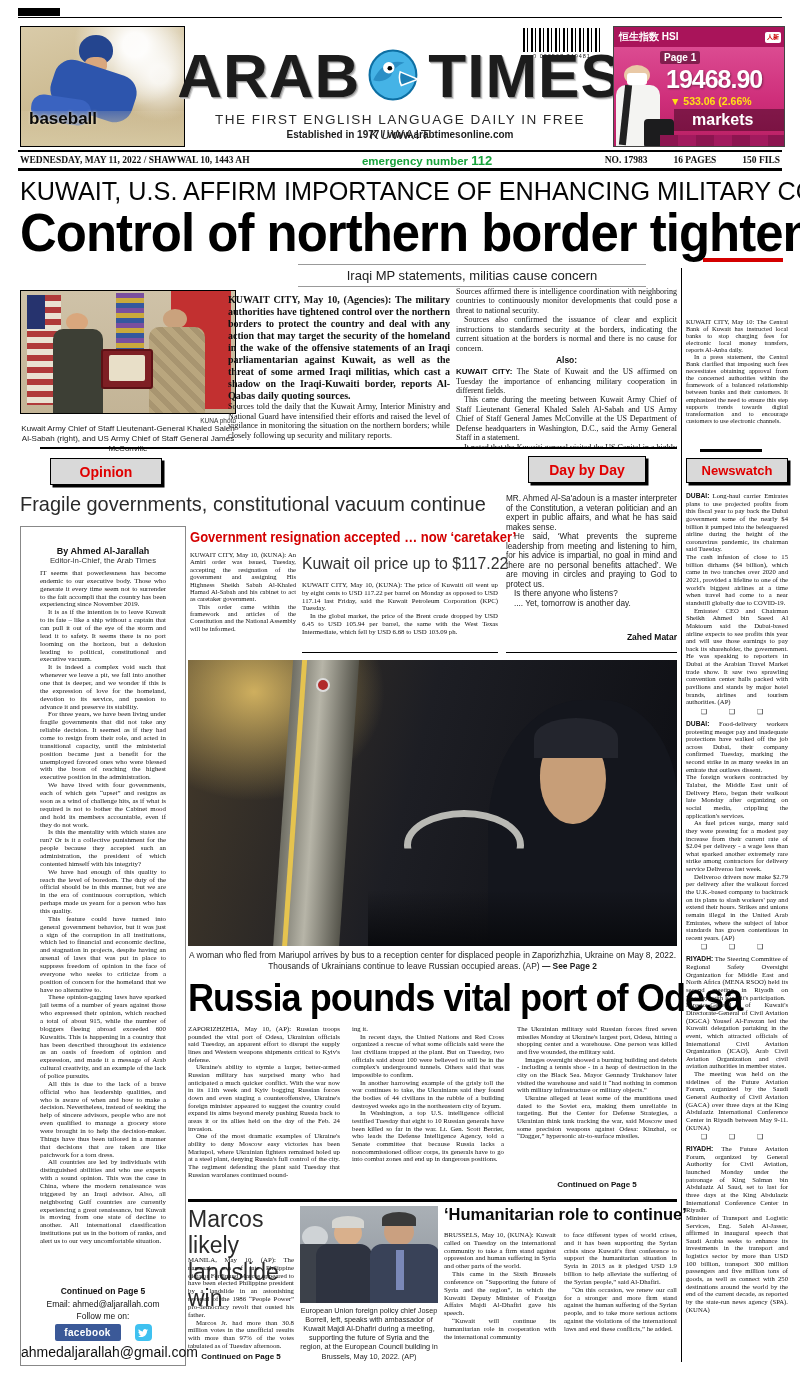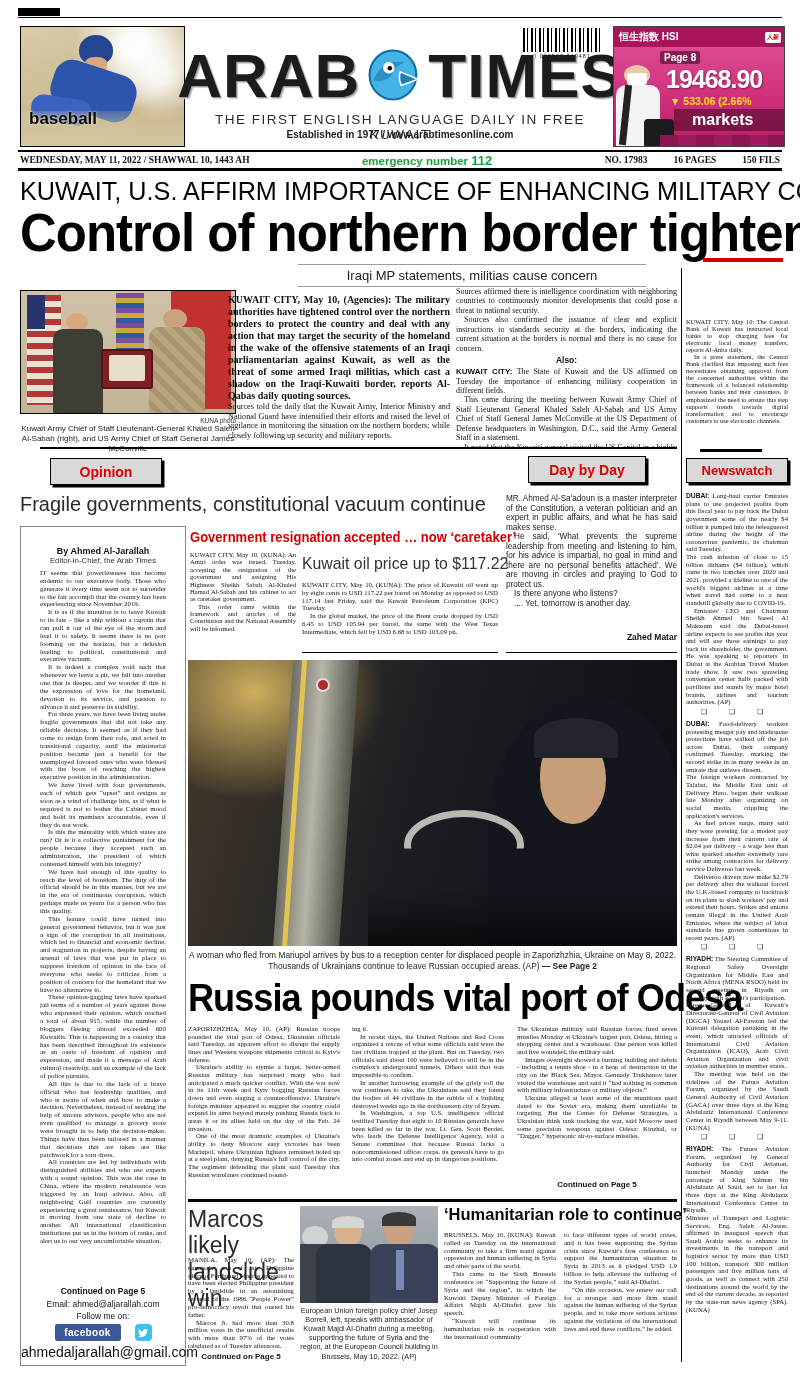--- a/index.html
+++ b/index.html
@@ -78,21 +78,21 @@
       <span style="color:#fff;font-weight:bold;font-size:10px;">恒生指数 HSI</span>
       <span style="background:#fff;color:#c00;font-size:6px;font-weight:bold;padding:1px 2px;border-radius:2px;">人新</span>
     </div>
 
     <div class="abs" style="left:10px;top:38px;width:26px;height:20px;background:#e9c9a6;border-radius:50%;"></div>
     <div class="abs" style="left:13px;top:46px;width:20px;height:12px;background:#fff;border-radius:3px;"></div>
     <div class="abs" style="left:2px;top:58px;width:44px;height:63px;background:#f4f4f2;border-radius:10px 10px 0 0;"></div>
     <div class="abs" style="left:8px;top:58px;width:7px;height:60px;background:#222;transform:rotate(6deg);"></div>
     <div class="abs" style="left:30px;top:92px;width:30px;height:29px;background:#1c1c1e;border-radius:4px;"></div>
 
-    <div class="abs" style="left:46px;top:24px;padding:1px 4px;background:rgba(60,0,30,.55);color:#fff;font-weight:bold;font-size:10px;border-radius:2px;">Page 8</div>
+    <div class="abs" style="left:46px;top:24px;padding:1px 4px;background:rgba(60,0,30,.55);color:#fff;font-weight:bold;font-size:10px;border-radius:2px;">Page 1</div>
     <div class="abs" style="left:52px;top:38px;width:120px;font-size:25px;font-weight:800;color:#fff;text-shadow:1px 1px 2px rgba(0,0,0,.4);letter-spacing:-1px;">19468.90</div>
     <div class="abs" style="left:56px;top:68px;width:116px;font-size:10.5px;font-weight:bold;color:#ffe014;">▼ 533.06  (2.66%</div>
     <div class="abs" style="left:60px;top:82px;width:112px;height:22px;background:rgba(40,0,20,.45);"></div>
     <div class="abs" style="left:78px;top:84px;font-size:16px;font-weight:800;color:#fff;">markets</div>
     <div class="abs" style="left:46px;top:108px;width:126px;height:13px;background:repeating-linear-gradient(90deg,#8c1550 0 18px,#a21a5e 18px 36px);"></div>
   </div>
 
   <div class="abs" style="left:18px;top:150px;width:764px;height:21px;border-top:2px solid #000;border-bottom:3px solid #000;display:flex;align-items:center;justify-content:space-between;padding:0 2px;">
     <span class="serif" style="font-size:9.5px;font-weight:bold;">WEDNESDAY, MAY 11, 2022 / SHAWWAL 10, 1443 AH</span>
     <span style="color:#17a23b;font-weight:bold;font-size:11.5px;">

